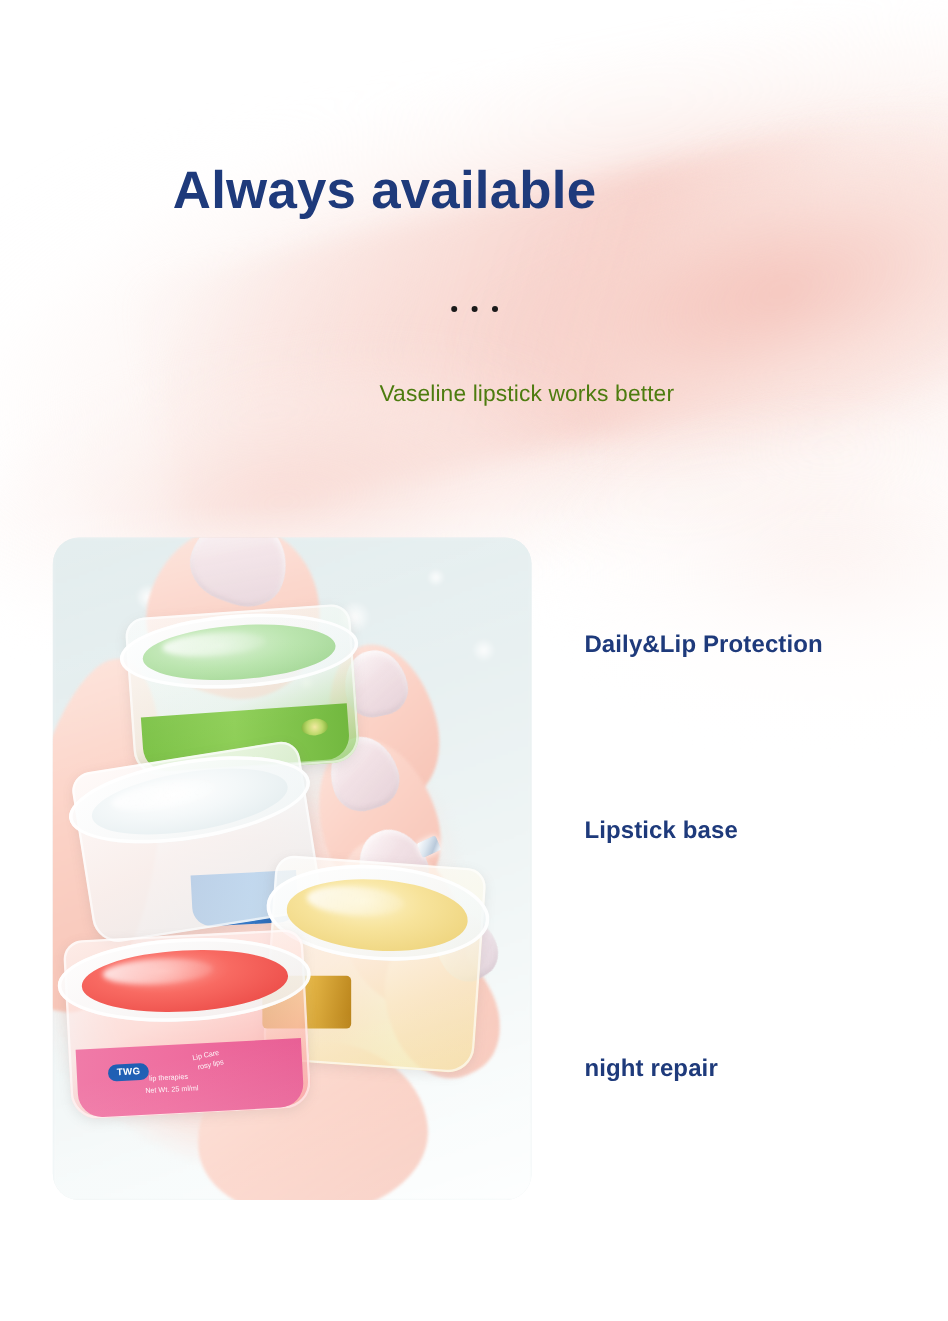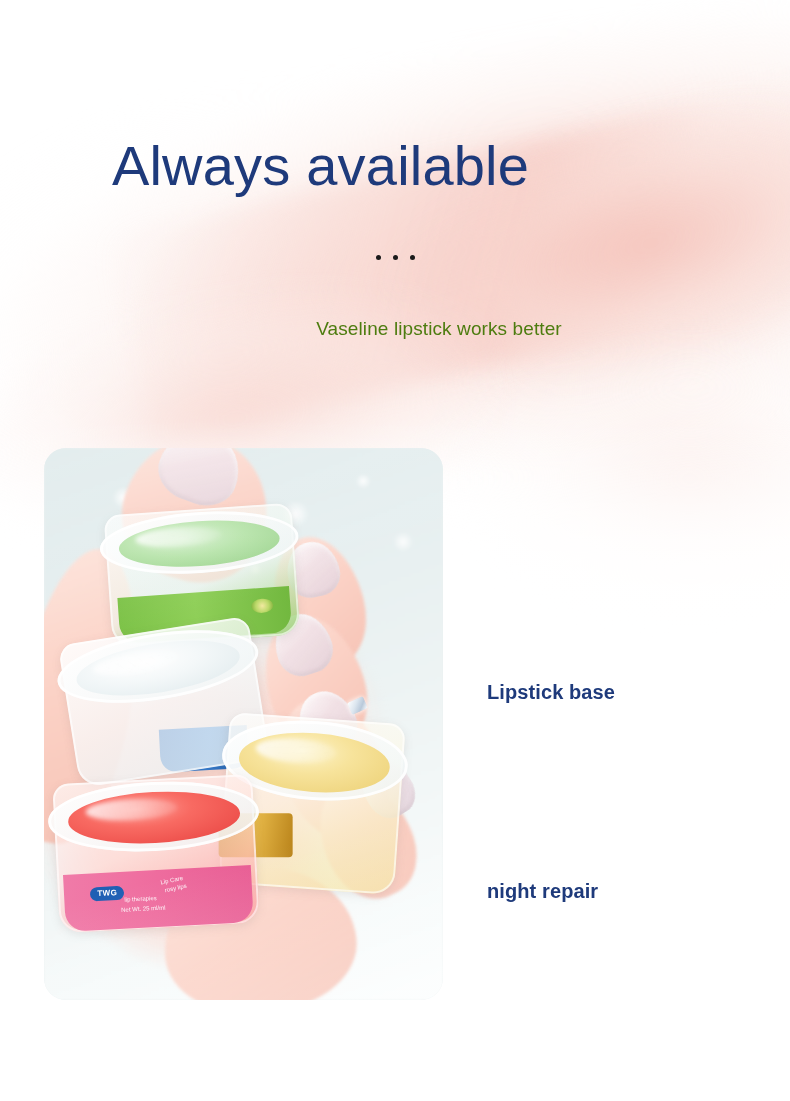--- a/index.html
+++ b/index.html
@@ -108,23 +108,23 @@
                 rgba(255,255,255,1) 100%);
   }
 
   
   .headline {
     position: absolute;
     left: 0;
     top: 135px;
     width: 641px;
     text-align: center;
-    font-size: 56px;
+    font-size: 44px;
     line-height: 1.1;
-    font-weight: 400;
+    font-weight: 700;
     letter-spacing: 0.2px;
     color: #1e3a7b;
     white-space: nowrap;
   }
 
   .dots {
     position: absolute;
     left: 0;
     top: 255px;
     width: 790px;
@@ -472,16 +472,17 @@
         </div>
         <div class="tub-rim"></div>
         <div class="tub-gel"></div>
         <div class="tub-sheen"></div>
       </div>
 
       <div class="photo-gloss"></div>
     </div>
   </div>
 
+  <div class="feature f1">Daily&amp;Lip Protection</div>
   <div class="feature f2">Lipstick base</div>
   <div class="feature f3">night repair</div>
 
 </div>
 
 </body></html>

